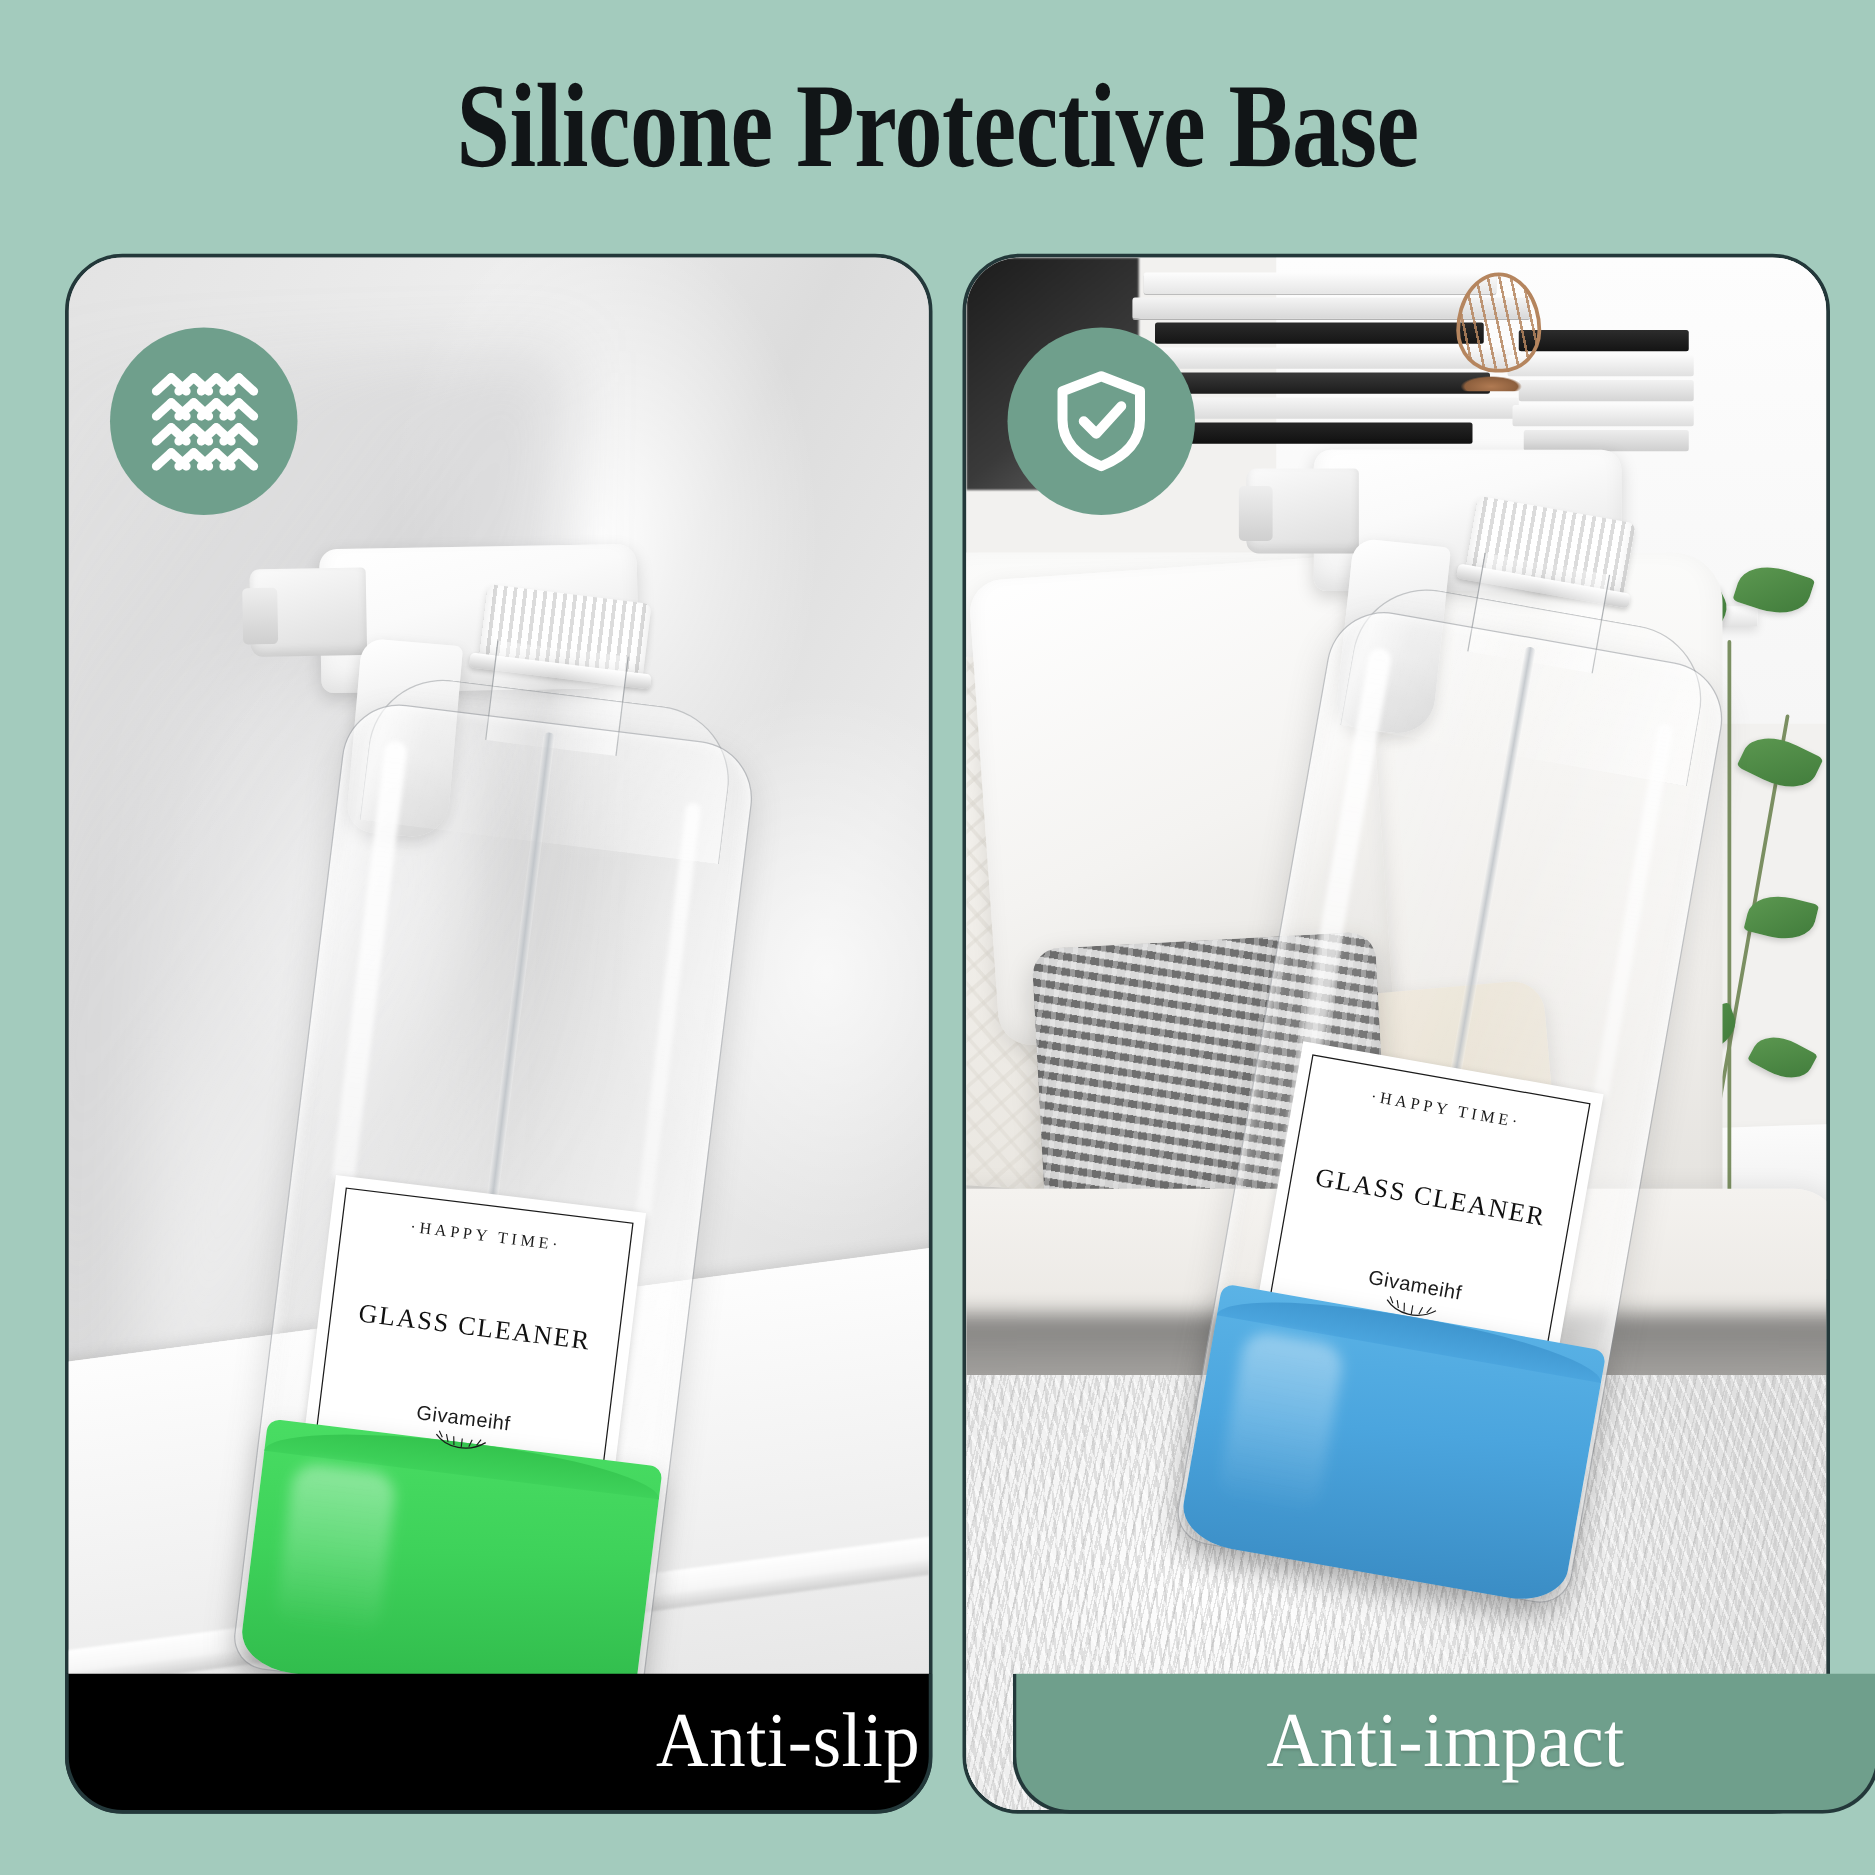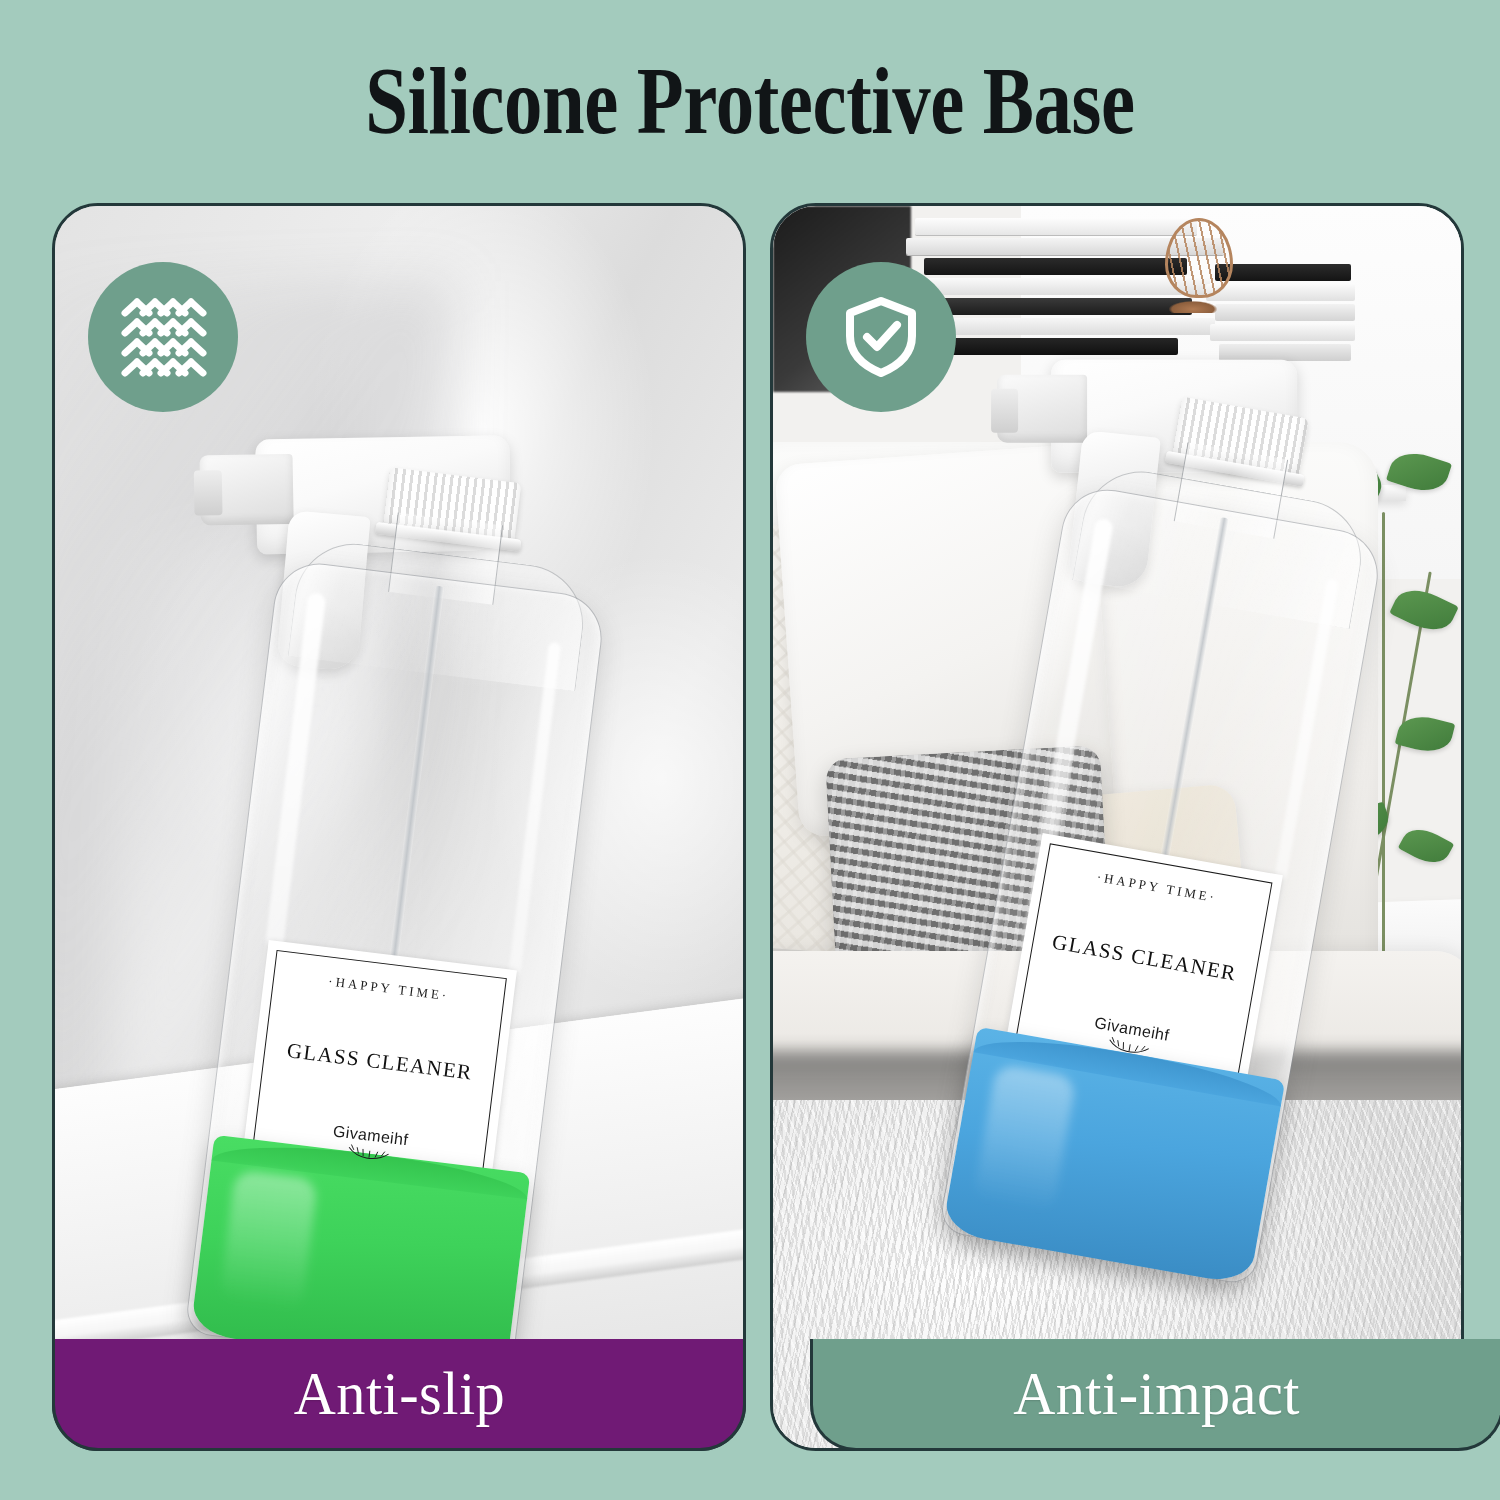--- a/index.html
+++ b/index.html
@@ -565,20 +565,20 @@
     </div>
   </div>
 
   <div class="badge right" style="background:#6f9f8c;">
     <svg width="86" height="86" viewBox="0 0 86 86">
       <path d="M43 7 L74 19 V42 C74 61, 60 72, 43 79 C26 72, 12 61, 12 42 V19 Z" fill="none" stroke="#ffffff" stroke-width="8" stroke-linejoin="round"></path>
       <path d="M29 43 L39 53 L59 31" fill="none" stroke="#ffffff" stroke-width="8" stroke-linecap="round" stroke-linejoin="round"></path>
     </svg>
   </div>
 
-  <div class="caption left" style="background:#701a75;">
+  <div class="caption left" style="background:#000000;justify-content:flex-end;">
     <span>Anti-slip</span>
   </div>
   <div class="caption right" style="background:#6f9f8c;">
     <span>Anti-impact</span>
   </div>
 
 </div>
 
 </body></html>

